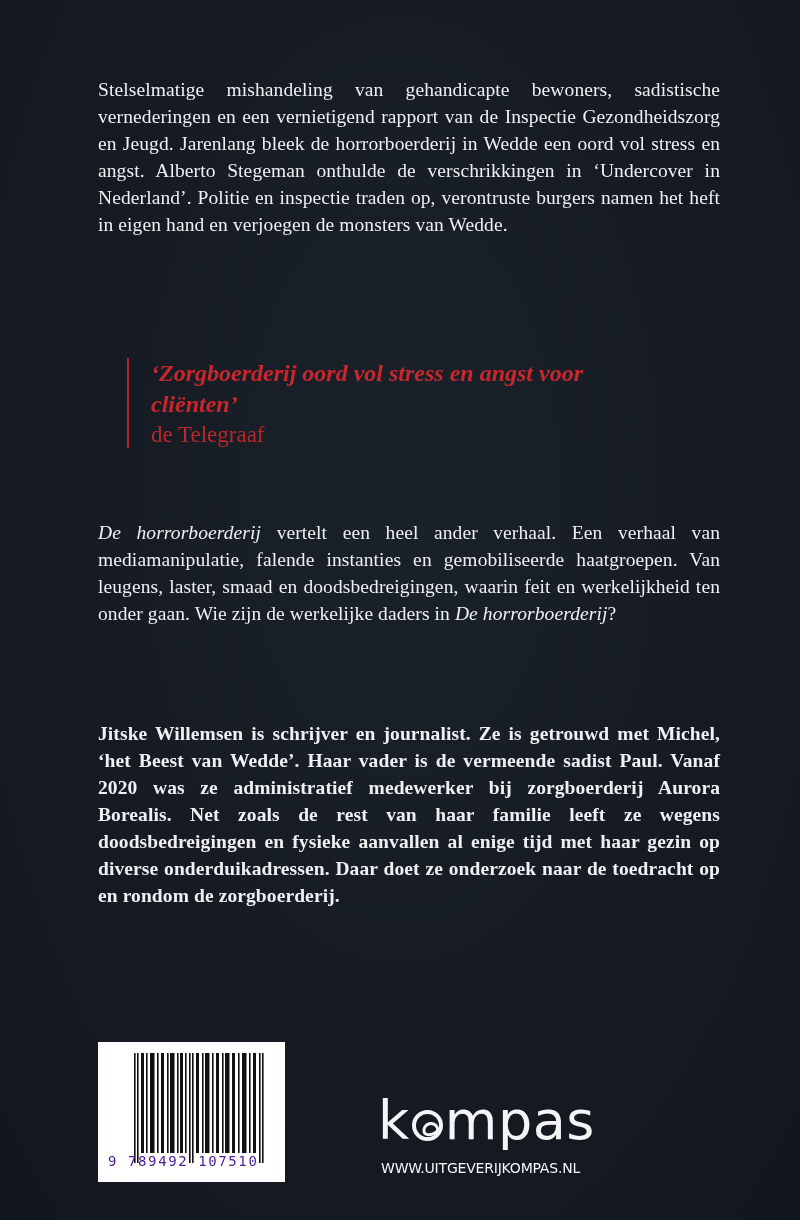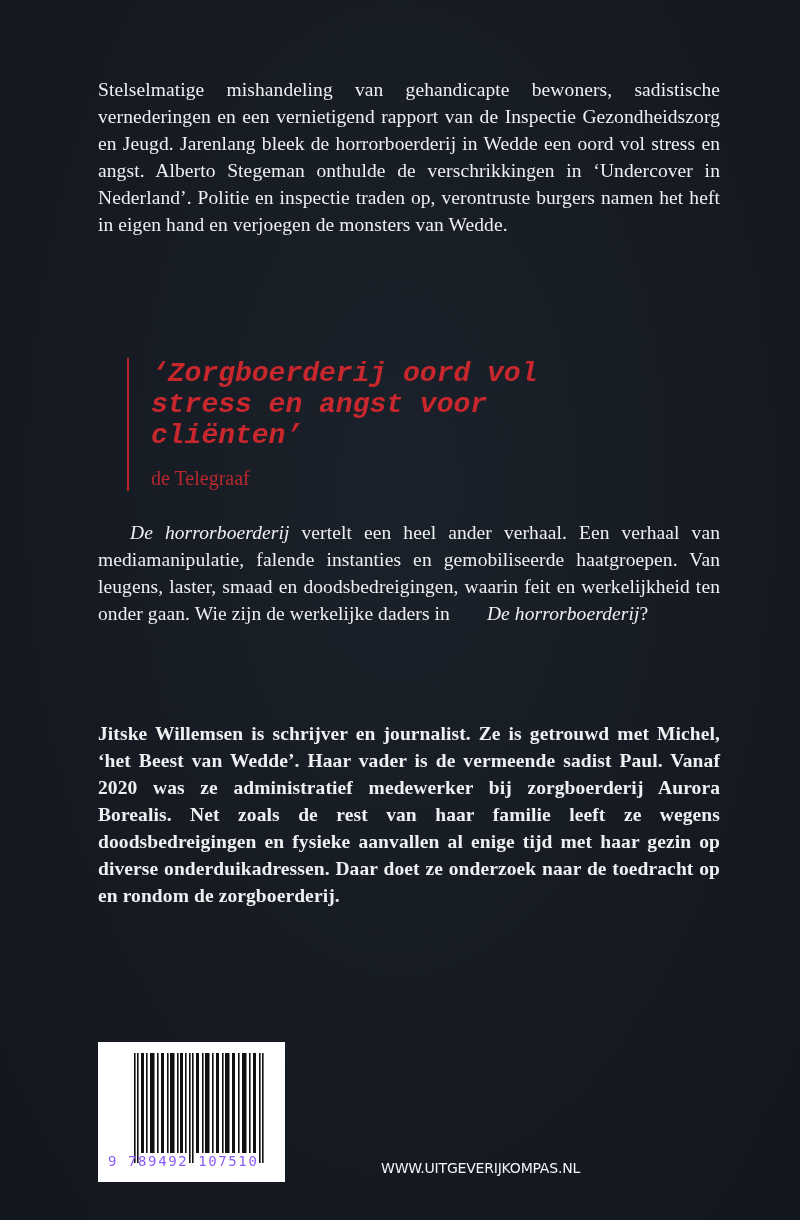--- a/index.html
+++ b/index.html
@@ -5,30 +5,30 @@
   html,body{margin:0;padding:0;}
   body{width:800px;height:1220px;background:#141a22;overflow:hidden;position:relative;
        font-family:"Liberation Serif","DejaVu Serif",serif;color:#eef0f2;}
   .page{position:absolute;left:0;top:0;width:800px;height:1220px;
         background:radial-gradient(ellipse at 50% 40%,#1b212a 0%,#161b23 55%,#12171e 100%);}
   .para{position:absolute;left:98px;width:622px;font-size:19.5px;line-height:27px;
         text-align:justify;letter-spacing:0.1px;}
   .p1{top:76px;}
   .quote{position:absolute;left:127px;top:358px;padding-left:22px;border-left:2px solid #b3242a;
          color:#c7272d;}
-  .quote-text{font-style:italic;font-weight:bold;font-size:28px;line-height:31px;width:480px;font-family:Liberation Mono, monospace;}
-  .quote-src{font-size:20px;line-height:26px;margin-top:14px;color:#b8282d;}
+  .quote-text{font-style:italic;font-weight:bold;font-size:24px;line-height:31px;width:480px;}
+  .quote-src{font-size:23px;line-height:26px;margin-top:2px;color:#b8282d;}
   .p2{top:519px;}
-  .p2 i{font-style:italic;margin-left:32px;}
+  .p2 i{font-style:italic;}
   .heading{position:absolute;left:98px;top:690px;font-size:21px;font-weight:bold;letter-spacing:0.2px;}
   .p3{top:720px;font-weight:bold;}
   .barcode{position:absolute;left:98px;top:1042px;width:187px;height:140px;background:#ffffff;}
   .bars{position:absolute;left:26px;top:11px;width:145px;height:110px;}
   .bc-num{position:absolute;left:10px;top:111px;font-family:"DejaVu Sans Mono",monospace;
-          font-size:14px;color:#8b5cf6;letter-spacing:1.6px;background:transparent;}
+          font-size:14px;color:#4c1d95;letter-spacing:1.6px;background:transparent;}
   .logo{position:absolute;left:378px;top:1094px;font-family:"DejaVu Sans","Liberation Sans",sans-serif;
         font-size:54px;line-height:54px;color:#f4f5f6;letter-spacing:0.5px;font-weight:normal;}
   .logo .o{display:inline-block;position:relative;width:31px;height:31px;border:4px solid #f4f5f6;
            border-radius:50%;vertical-align:-2px;margin:0 2px;box-sizing:border-box;}
   .logo .o::after{content:"";position:absolute;left:6px;top:8px;width:11px;height:8px;
            border:3px solid #f4f5f6;border-radius:50% 50% 50% 50% / 60% 60% 40% 40%;transform:rotate(-15deg);}
   .url{position:absolute;left:381px;top:1160px;font-family:"DejaVu Sans","Liberation Sans",sans-serif;
        font-size:14px;color:#f4f5f6;letter-spacing:-0.2px;}
 </style>
 </head>
@@ -76,15 +76,16 @@
           <rect x="118" y="0" width="4.5" height="100"></rect>
         <rect x="125" y="0" width="1.6" height="100"></rect>
           <rect x="129" y="0" width="3" height="100"></rect>
         <rect x="135" y="0" width="1.6" height="110"></rect>
           <rect x="138" y="0" width="1.6" height="110"></rect>
       </g>
     </svg>
     <div class="bc-num">9 789492 107510</div>
   </div>
 
+  <div class="logo"><span>k</span><span class="o"></span><span>mpas</span></div>
   <div class="url">WWW.UITGEVERIJKOMPAS.NL</div>
 
 </div>
 
 </body></html>

